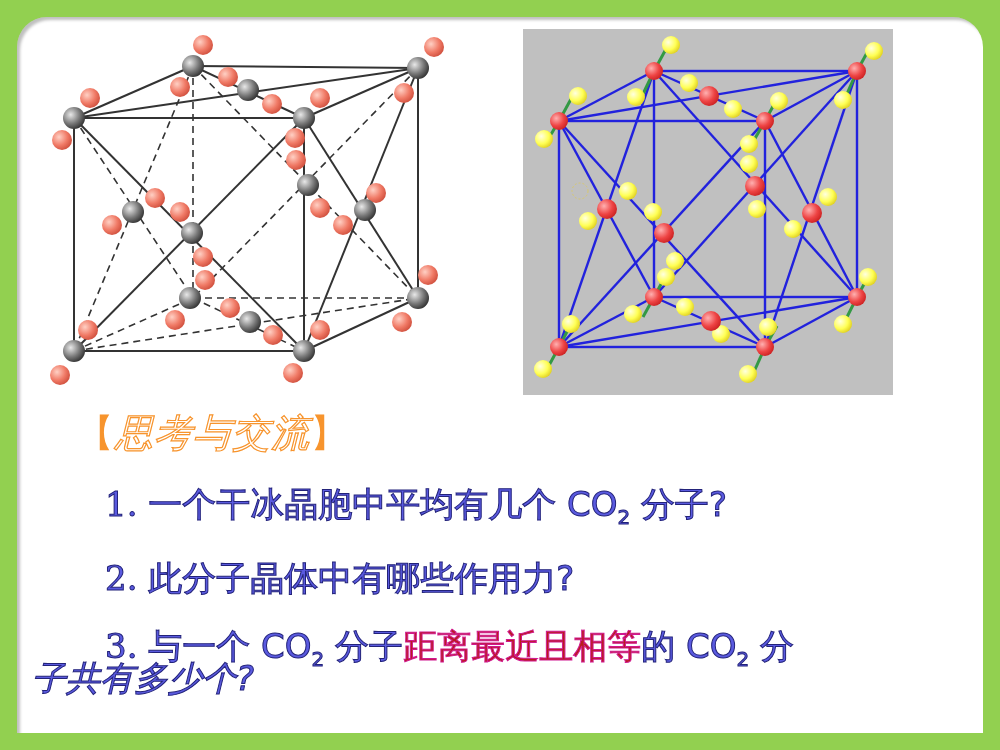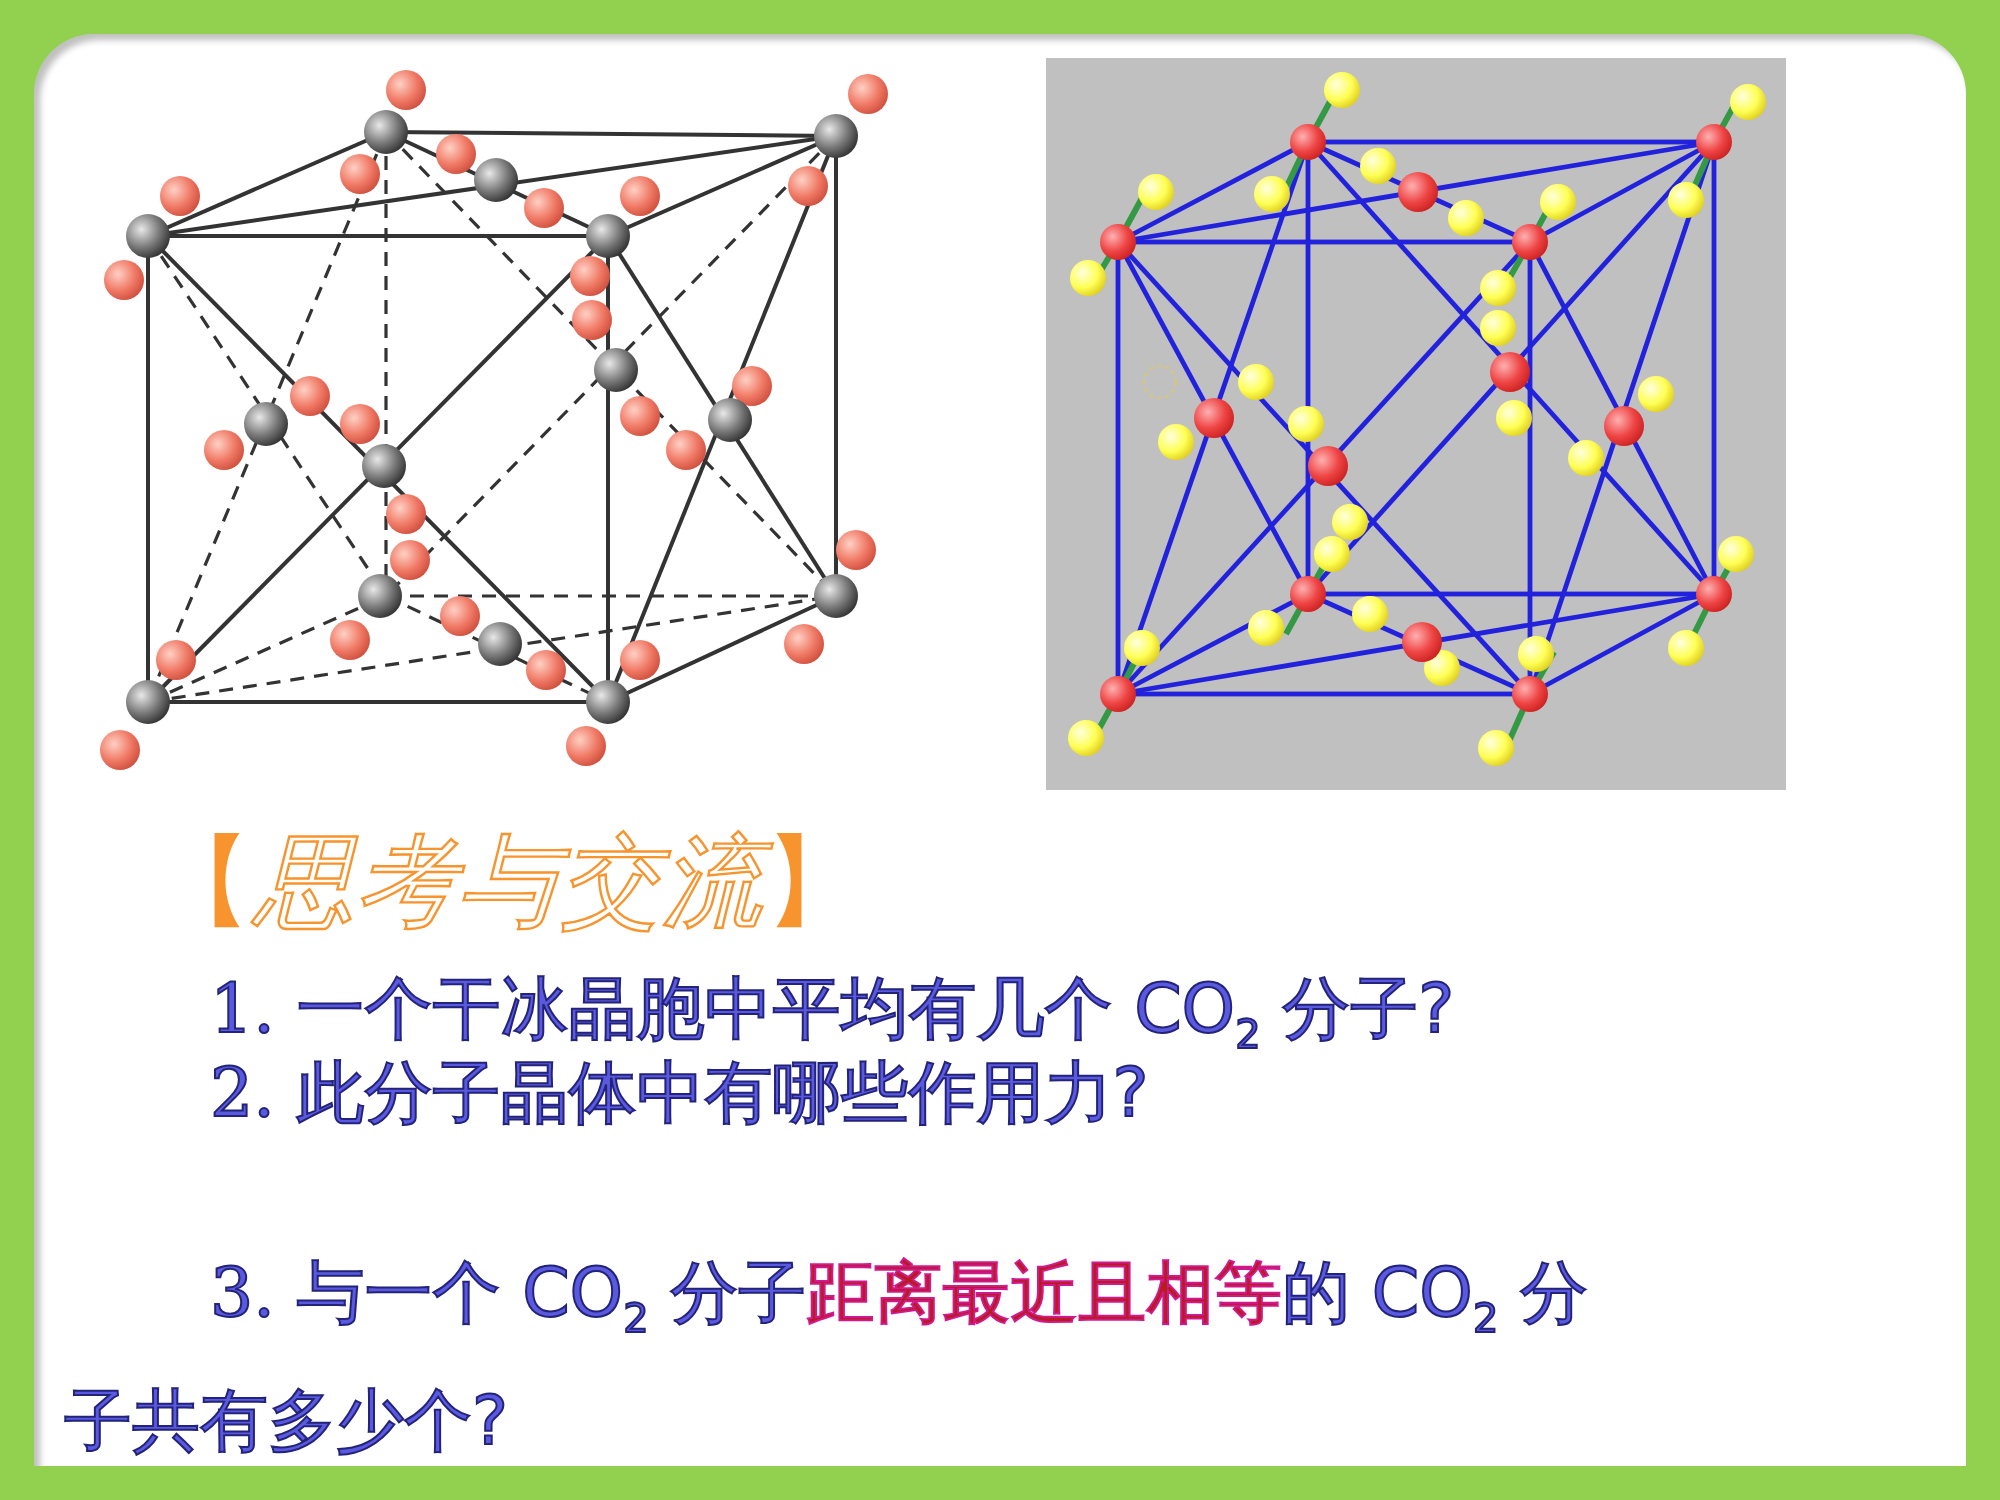--- a/index.html
+++ b/index.html
@@ -1,29 +1,29 @@
 <!DOCTYPE html>
 <html><head>
 <meta charset="utf-8">
 <style>
   html,body{margin:0;padding:0;}
   body{width:1000px;height:750px;background:#92D050;position:relative;overflow:hidden;font-family:"DejaVu Serif","Liberation Serif",serif;}
   .panel{position:absolute;left:17px;top:17px;width:966px;height:716px;background:#ffffff;border-top-left-radius:30px;border-top-right-radius:30px;box-shadow:inset 3px 3px 3px rgba(0,0,0,0.25);}
   .fig-left{position:absolute;left:40px;top:30px;width:410px;height:360px;}
   .fig-right{position:absolute;left:523px;top:29px;width:370px;height:366px;background:#C0C0C0;}
-  .heading{position:absolute;left:76px;top:408px;font-size:50px;font-style:italic;color:#FFFFFF;-webkit-text-stroke:1.2px #F7942D;font-family:"DejaVu Sans","Liberation Sans",sans-serif;letter-spacing:1px;}
+  .heading{position:absolute;left:76px;top:408px;font-size:38px;font-style:italic;color:#FFFFFF;-webkit-text-stroke:1.2px #F7942D;font-family:"DejaVu Sans","Liberation Sans",sans-serif;letter-spacing:1px;}
   .heading .br{color:#F7942D;-webkit-text-stroke:0;font-style:normal;}
   .q{position:absolute;font-size:34px;color:#5A5AE0;-webkit-text-stroke:1px #23237A;font-family:"DejaVu Sans","Liberation Sans",sans-serif;white-space:nowrap;}
   .q .num{font-family:"DejaVu Serif","Liberation Serif",serif;}
   .q sub{font-size:20px;vertical-align:-8px;}
   .q .hl{color:#b91c1c;-webkit-text-stroke:1px #D01890;}
   .q1{left:105px;top:482px;text-align:right;}
-  .q2{left:105px;top:524px;}
+  .q2{left:105px;top:556px;}
   .q3{left:105px;top:624px;}
-  .q3b{left:32px;top:688px;}
+  .q3b{left:32px;top:656px;font-style:italic;}
 </style>
 </head>
 <body>
 
 <div class="panel"></div>
 
 <svg class="fig-left" viewBox="0 0 410 360">
   <defs>
     <radialGradient id="gC" cx="35%" cy="35%" r="70%">
         <stop offset="0%" stop-color="#e8e8e8"></stop>

